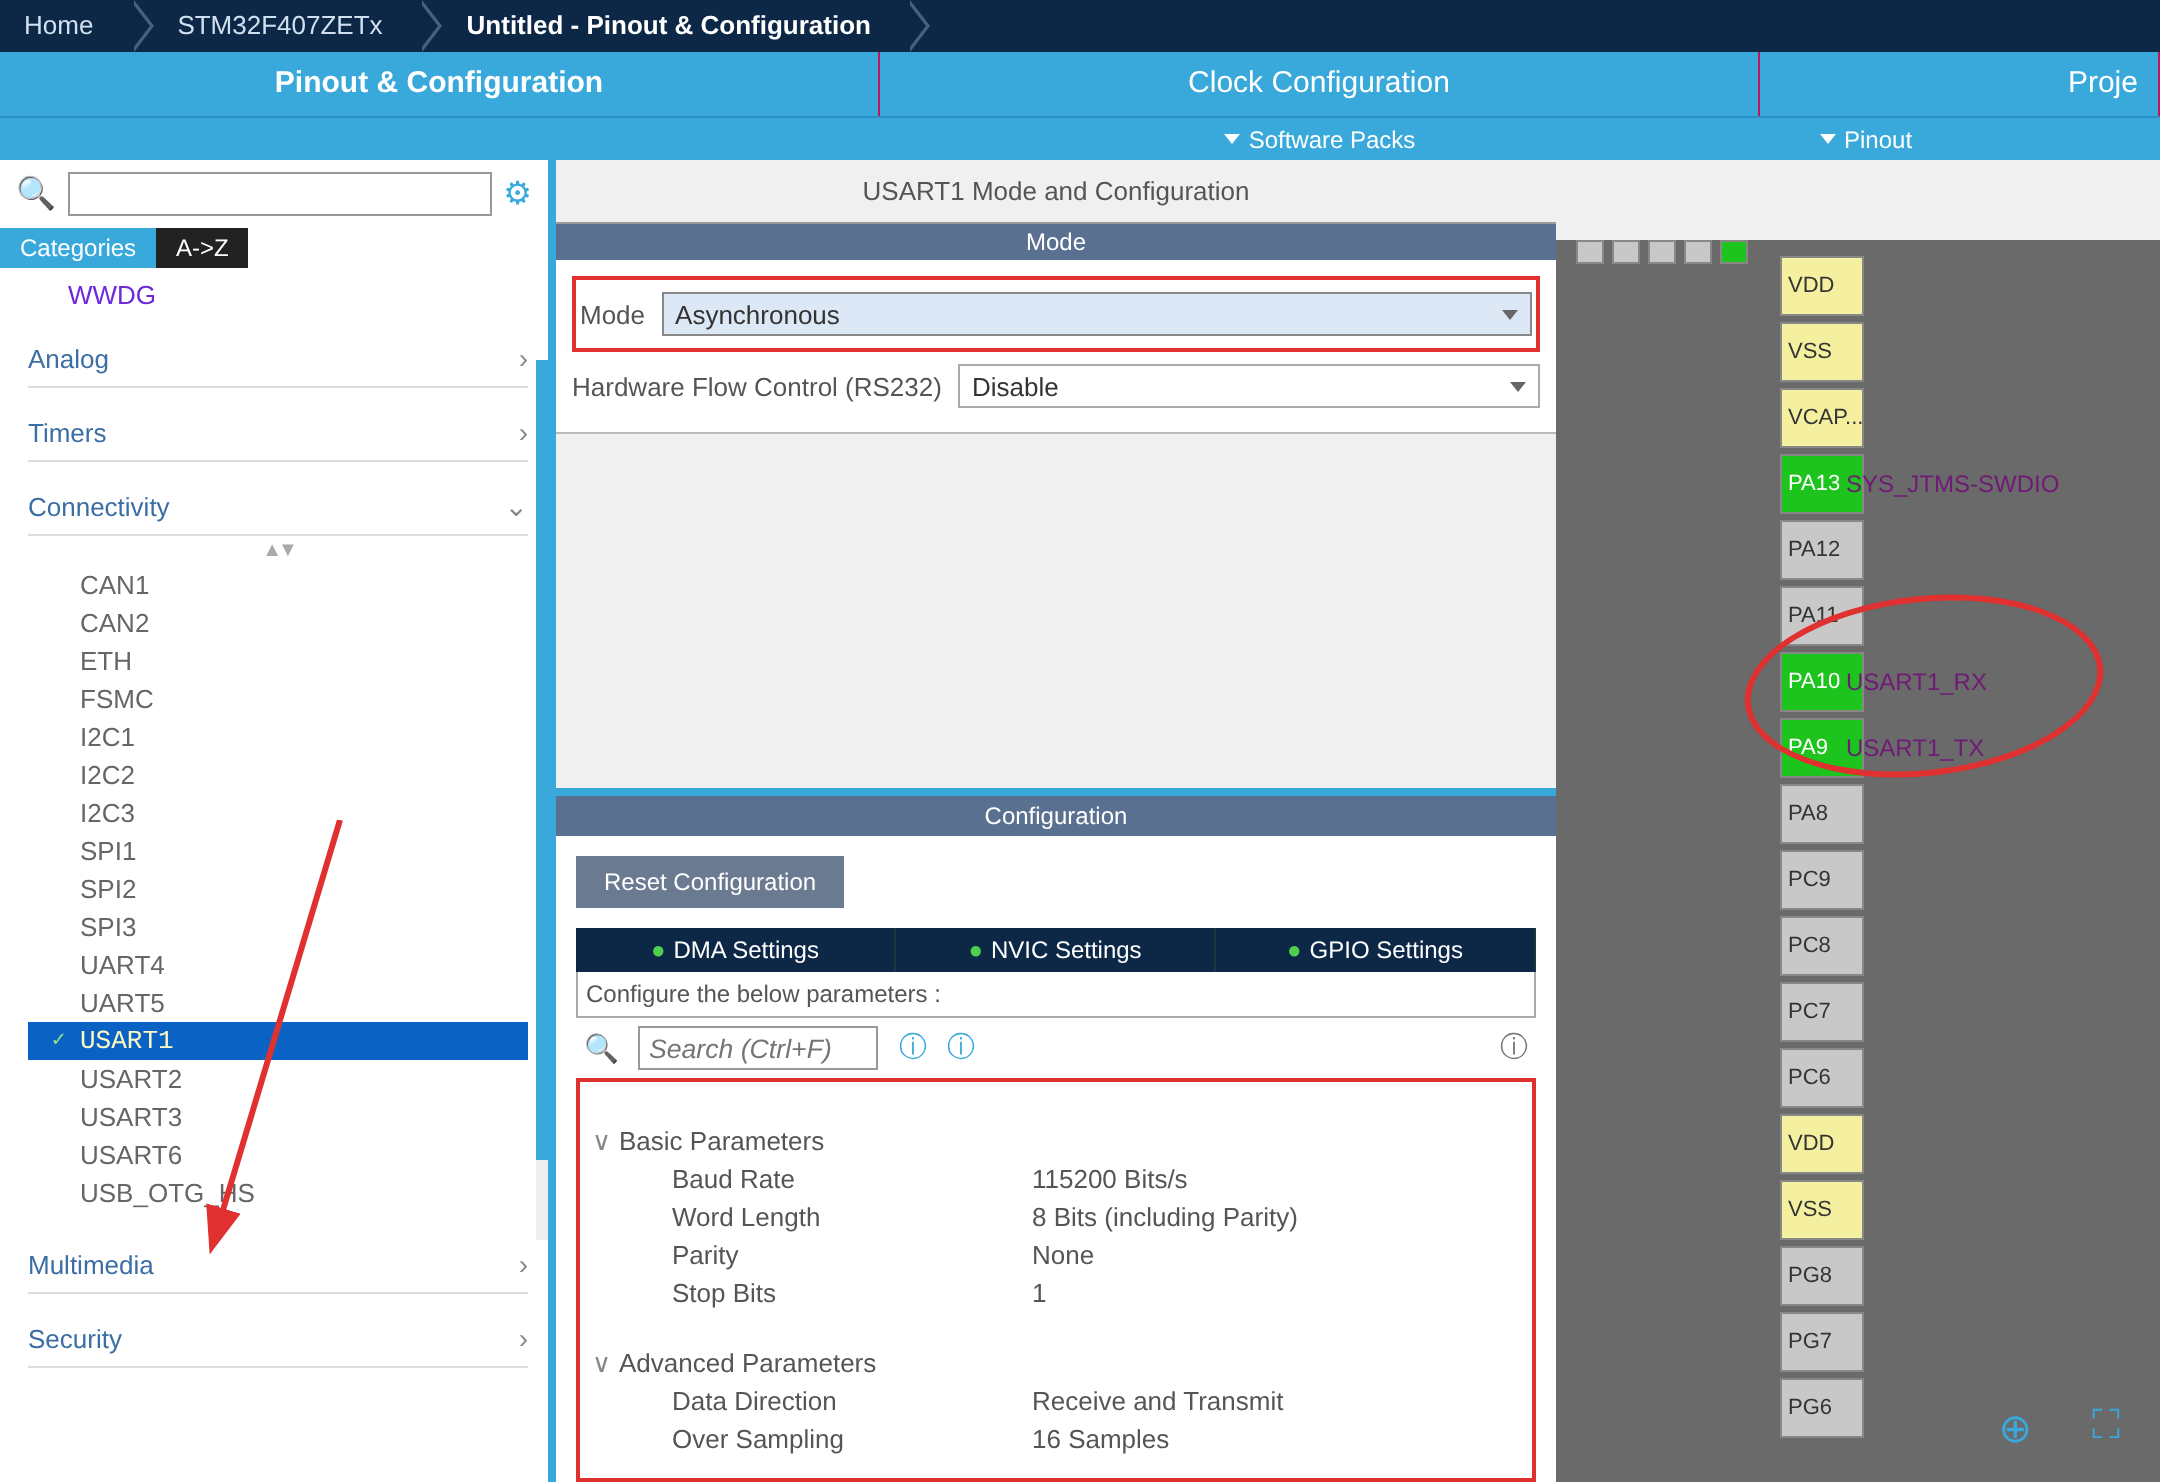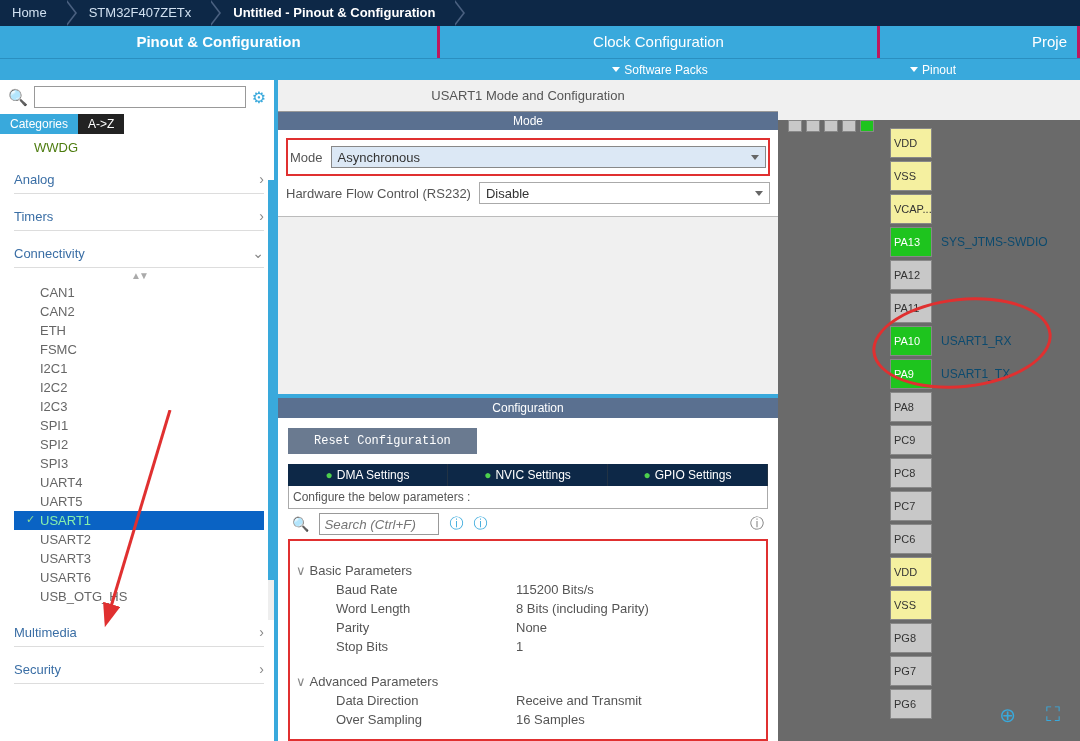--- a/index.html
+++ b/index.html
@@ -8,21 +8,21 @@
 
 .breadcrumb { background: #0d2847; height: 26px; display: flex; align-items: center; color: #d0e0f0; }
 .crumb { position: relative; padding: 0 18px 0 24px; height: 26px; line-height: 26px; cursor: pointer; }
 .crumb::after { content: ""; position: absolute; right: -10px; top: 0; width: 0; height: 0; border-top: 13px solid transparent; border-bottom: 13px solid transparent; border-left: 10px solid #0d2847; z-index: 2; }
 .crumb::before { content: ""; position: absolute; right: -12px; top: 0; width: 0; height: 0; border-top: 13px solid transparent; border-bottom: 13px solid transparent; border-left: 10px solid #4a6080; z-index: 1; }
 .crumb:first-child { padding-left: 12px; }
 .crumb.active { font-weight: bold; color: #fff; }
 
 
 .maintabs { background: #39a9dc; height: 32px; display: flex; color: #fff; font-size: 15px; }
-.mtab { flex: 0 0 auto; padding: 0 40px; line-height: 32px; cursor: pointer; border-right: 3px solid #be185d; }
+.mtab { flex: 0 0 auto; padding: 0 40px; line-height: 32px; cursor: pointer; border-right: 1px solid #be185d; }
 .mtab.w1 { width: 440px; text-align: center; font-weight: bold; }
 .mtab.w2 { width: 440px; text-align: center; }
 .mtab.w3 { flex: 1; text-align: right; padding-right: 10px; }
 
 
 .subbar { background: #39a9dc; height: 22px; display: flex; color: #fff; font-size: 12px; }
 .sb-left { width: 440px; border-top: 1px solid #2a8fc0;}
 .sb-sp { width: 440px; border-top: 1px solid #2a8fc0; text-align: center; line-height: 22px; }
 .sb-pin { flex: 1; border-top: 1px solid #2a8fc0; padding-left: 30px; line-height: 22px; }
 .chev { display: inline-block; width: 0; height: 0; border-left: 4px solid transparent; border-right: 4px solid transparent; border-top: 5px solid #fff; margin-right: 4px; vertical-align: 2px; }
@@ -34,46 +34,46 @@
 .sidebar { width: 278px; border-right: 4px solid #39a9dc; display: flex; flex-direction: column; position: relative; }
 .sidebar-search { display: flex; align-items: center; padding: 6px 8px; gap: 6px; }
 .search-ic { color: #39a9dc; font-size: 16px; }
 .searchbox { flex: 1; height: 22px; border: 1px solid #999; background: #fff; }
 .gear { color: #39a9dc; font-size: 16px; cursor: pointer; }
 .cat-tabs { display: flex; font-size: 12px; }
 .cat-tab { padding: 3px 10px; color: #fff; cursor: pointer; }
 .cat-tab.active { background: #39a9dc; }
 .cat-tab.az { background: #222; }
 .side-scroll { flex: 1; overflow: hidden; padding: 4px 10px 4px 14px; font-size: 13px; }
-.periph-top { color: #4d7c0f; padding: 2px 0 10px 20px; }
+.periph-top { color: #6d28d9; padding: 2px 0 10px 20px; }
 .cat-hdr { display: flex; justify-content: space-between; align-items: center; color: #3a6ea5; padding: 6px 0; border-bottom: 1px solid #ddd; cursor: pointer; }
 .cat-hdr .grey { color: #888; font-size: 14px; }
 .sort-ic { text-align: center; color: #aaa; font-size: 10px; letter-spacing: -2px; padding: 2px 0; }
 .periph { padding: 2px 0 2px 26px; color: #666; cursor: pointer; }
-.periph.sel { background: #0a63c4; color: #86efac; }
+.periph.sel { background: #0a63c4; color: #fef9c3; font-family: Liberation Mono, monospace; }
 .periph.green::before, .periph.sel::before { content: "✓"; color: #2a9d2a; position: absolute; margin-left: -14px; font-size: 11px; }
 .periph.sel::before { color: #8fe08f; }
 
 
 .center { width: 500px; display: flex; flex-direction: column; background: #fff; position: relative; }
 .ctr-title { text-align: center; padding: 8px 0; color: #555; background: #f0f0f0; border-bottom: 1px solid #999;}
 .mode-hdr { background: #5a7090; color: #fff; text-align: center; font-size: 12px; padding: 2px 0; }
 .mode-body { padding: 8px; border-bottom: 1px solid #bbb; }
 .field-row { display: flex; align-items: center; margin: 4px 0; }
 .field-lab { color: #555; padding-right: 8px; }
 .field-sel { flex: 1; height: 22px; border: 1px solid #888; background: #dce8f5; padding: 0 6px; display: flex; align-items: center; justify-content: space-between; cursor: pointer; gap: 11px; }
 .field-sel.plain { background: #fff; border: 1px solid #aaa; }
 .red-box1 { border: 2px solid #e03030; padding: 2px; margin-bottom: 6px; }
 .dd-ic { width: 0; height: 0; border-left: 4px solid transparent; border-right: 4px solid transparent; border-top: 5px solid #666; }
 
 .big-gap { flex: 1; background: #f0f0f0; }
 .config-area { border-top: 4px solid #39a9dc; }
 .config-hdr { background: #5a7090; color: #fff; text-align: center; font-size: 12px; padding: 3px 0; }
 .config-body { padding: 10px 10px 0 10px; }
-.reset-btn { background: #6a7a90; color: #fff; border: none; padding: 6px 26px; font-size: 12px; cursor: pointer; font-family: Liberation Mono, monospace; }
+.reset-btn { background: #6a7a90; color: #fff; border: none; padding: 6px 14px; font-size: 12px; cursor: pointer; }
 .cfg-tabs { margin-top: 10px; }
 .cfg-tab-row { display: flex; }
 .cfg-tab { flex: 1; background: #0d2847; color: #fff; font-size: 12px; text-align: center; padding: 4px 0; border-right: 1px solid #234; cursor: pointer; }
 .cfg-tab .ok { color: #4dd04d; margin-right: 4px; }
 .cfg-tab.sel { background: #39a9dc; }
 .param-head { color: #555; padding: 4px 0; border: 1px solid #aaa; border-top: none; font-size: 12px; padding-left: 4px; }
 .param-search-row { display: flex; align-items: center; gap: 10px; padding: 4px 4px; }
 .param-search { width: 120px; height: 22px; border: 1px solid #999; font-style: italic; color: #999; padding: 0 4px; }
 .nav-ic { color: #39a9dc; cursor: pointer; font-size: 14px; }
 .info-ic { margin-left: auto; color: #777; font-size: 14px; }
@@ -85,21 +85,21 @@
 .prow .pv { color: #555; }
 
 
 .right { flex: 1; position: relative; background: #f0f0f0; overflow: hidden; }
 .chipbg { position: absolute; left: 0; top: 40px; width: 100%; height: 640px; background: #6a6a6a; }
 .pin-col { position: absolute; right: 148px; top: 48px; display: flex; flex-direction: column; gap: 3px; }
 .pin { width: 42px; height: 30px; border: 1px solid #888; display: flex; align-items: center; padding-left: 3px; font-size: 11px; cursor: pointer; position: relative; }
 .pin.yellow { background: #f5f0a0; }
 .pin.gray { background: #c8c8c8; }
 .pin.green { background: #1ec41e; color: #fff; }
-.pinlab { position: absolute; left: 50px; white-space: nowrap; color: #0c4a6e; font-size: 12px; }
+.pinlab { position: absolute; left: 32px; white-space: nowrap; color: #701a75; font-size: 12px; }
 .tiny-pins { position: absolute; left: 10px; top: 40px; display: flex; gap: 4px; }
 .tiny-pin { width: 14px; height: 12px; background: #c8c8c8; border: 1px solid #888; }
 .tiny-pin.g { background: #1ec41e; }
 
 .red-circle { position: absolute; border: 3px solid #e03030; border-radius: 50%; width: 180px; height: 90px; right: 28px; top: 218px; transform: rotate(-6deg); pointer-events: none; }
 
 .red-arrow { position: absolute; left: 100px; top: 330px; pointer-events: none; }
 
 .bottom-icons { position: absolute; right: 20px; bottom: 14px; display: flex; gap: 30px; color: #39a9dc; font-size: 20px; }
 .zoom-ic, .full-ic { cursor: pointer; }

